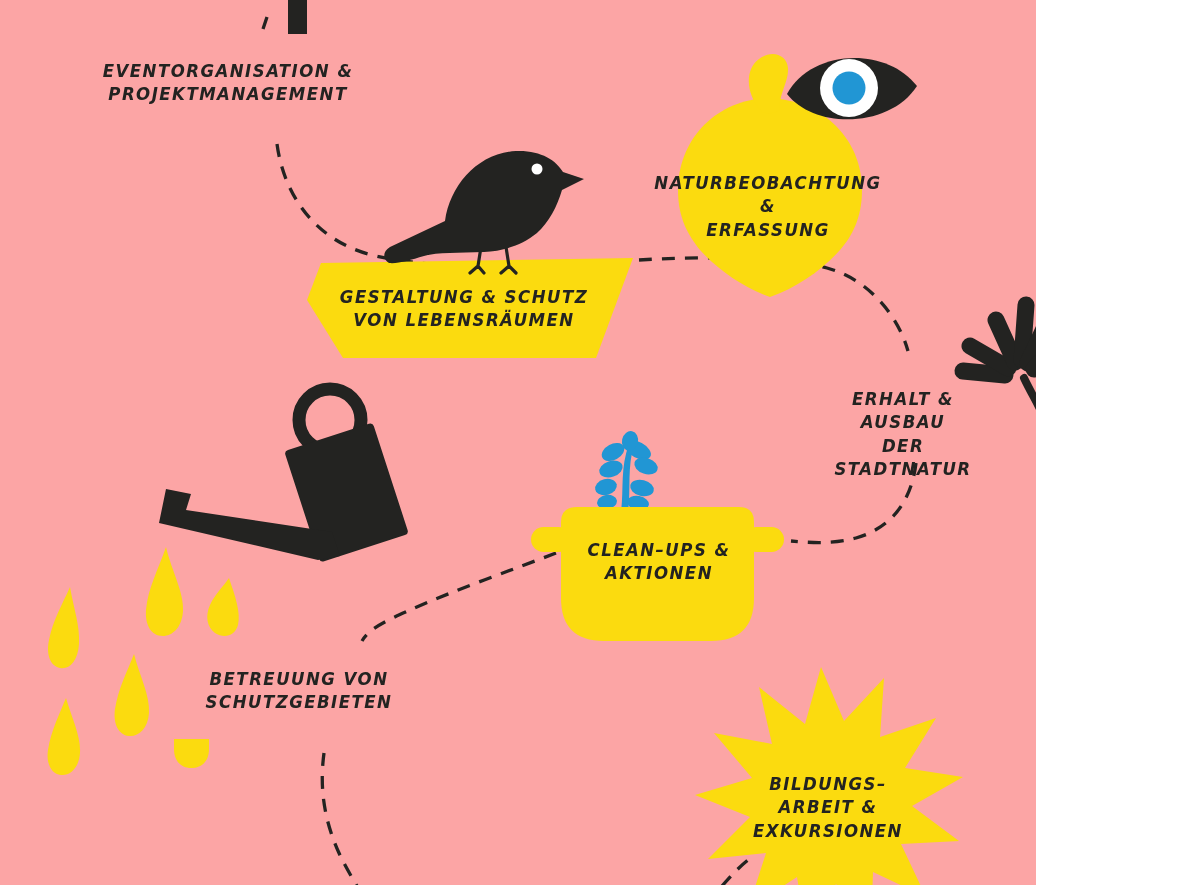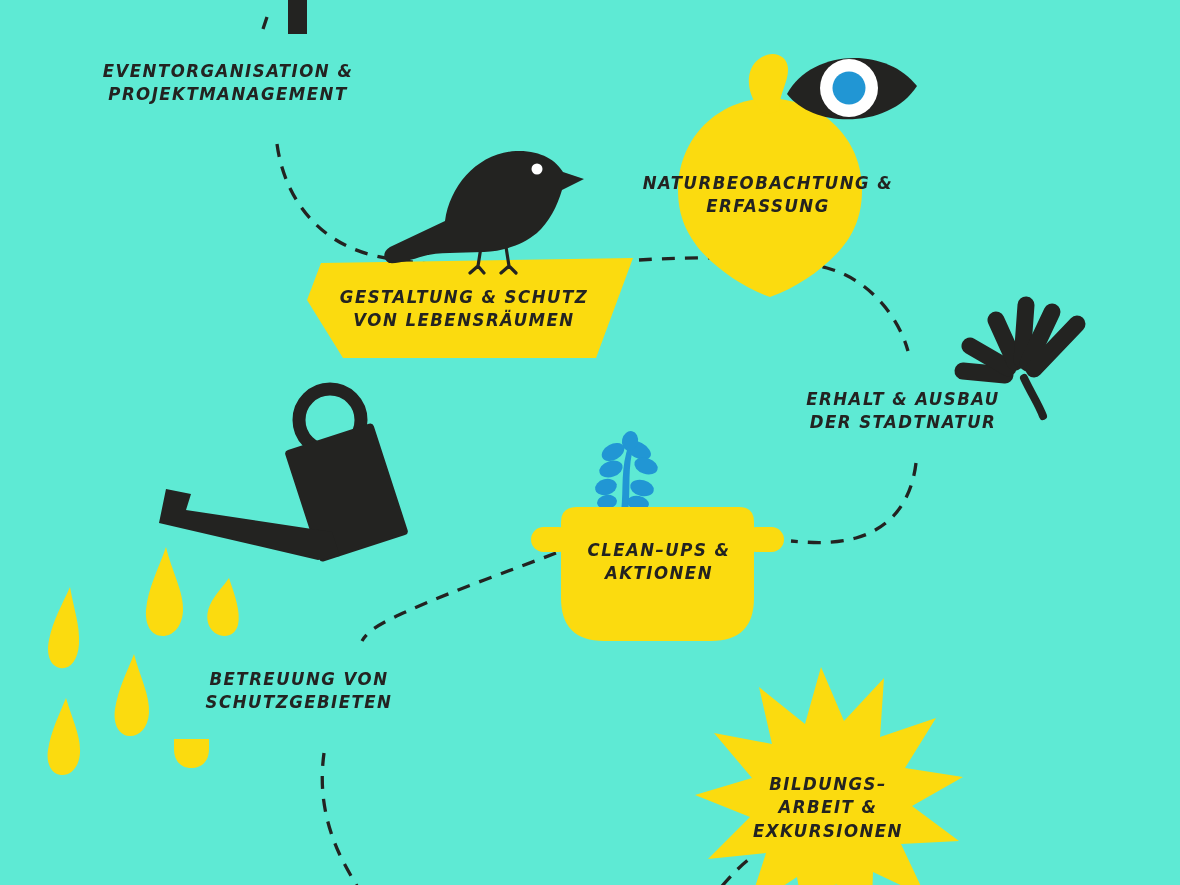--- a/index.html
+++ b/index.html
@@ -1,21 +1,21 @@
 <!DOCTYPE html>
 <html><head>
 <meta charset="utf-8">
 <style>
   html, body { margin: 0; padding: 0; background: #ffffff; }
   #canvas {
     position: relative;
-    width: 1180px;
+    width: 1036px;
     height: 885px;
     overflow: hidden;
-    background: #5eead4;
+    background: #fca5a5;
     font-family: "DejaVu Sans", sans-serif;
   }
   #art { position: absolute; left: 0; top: 0; }
   .label {
     position: absolute;
     color: #232321;
     font-family: "DejaVu Sans", sans-serif;
     font-style: italic;
     font-weight: bold;
     font-size: 18px;

